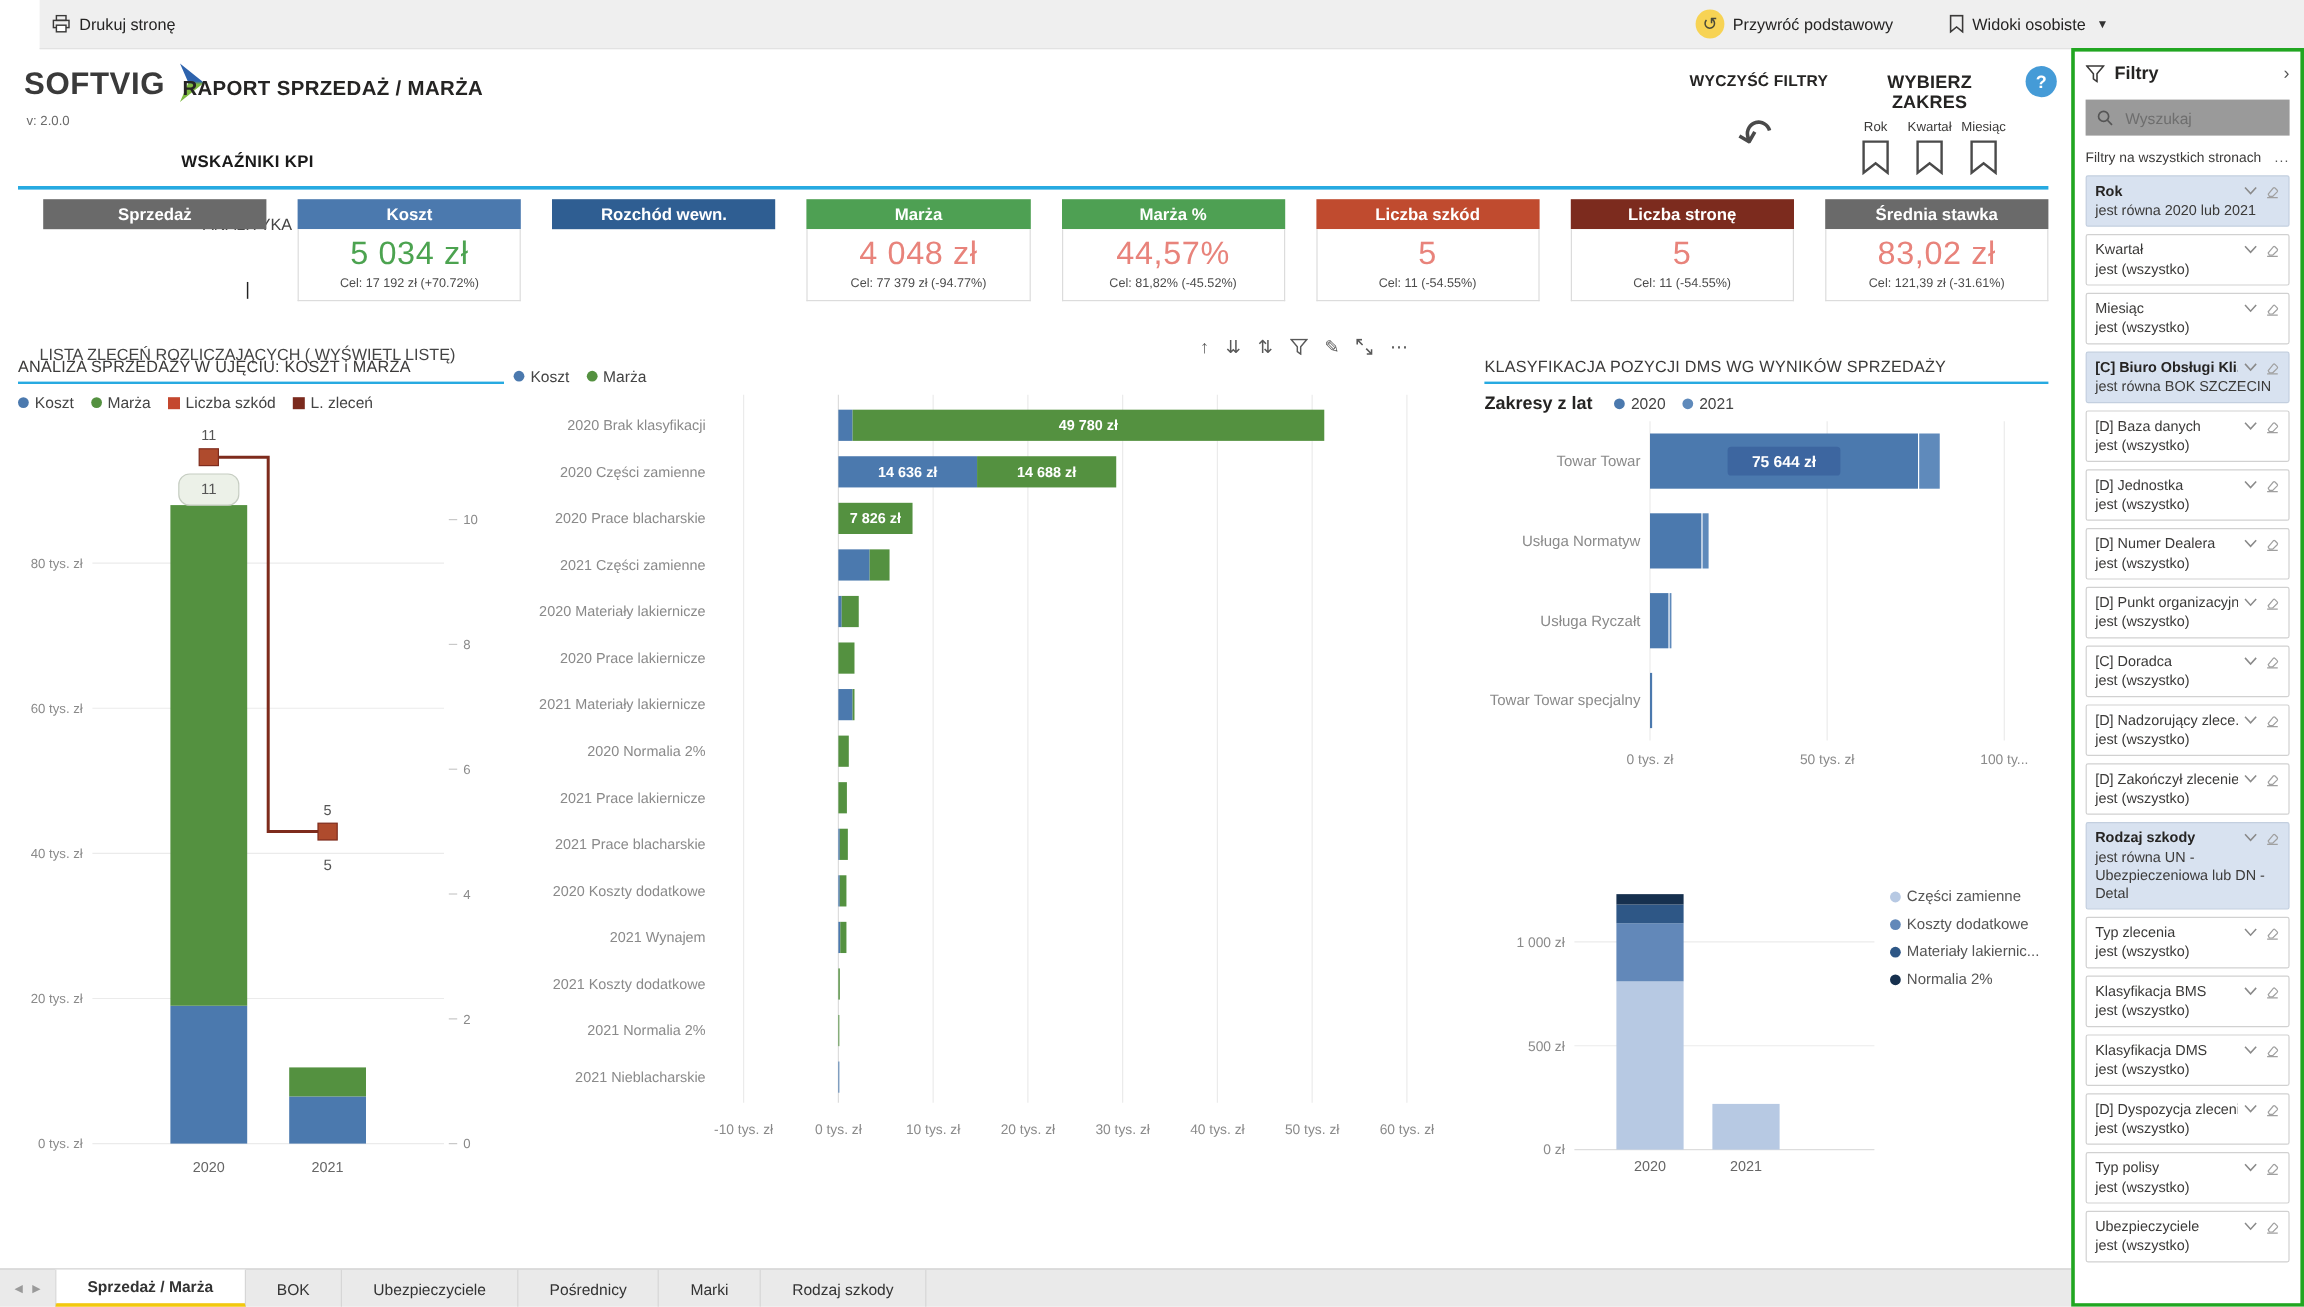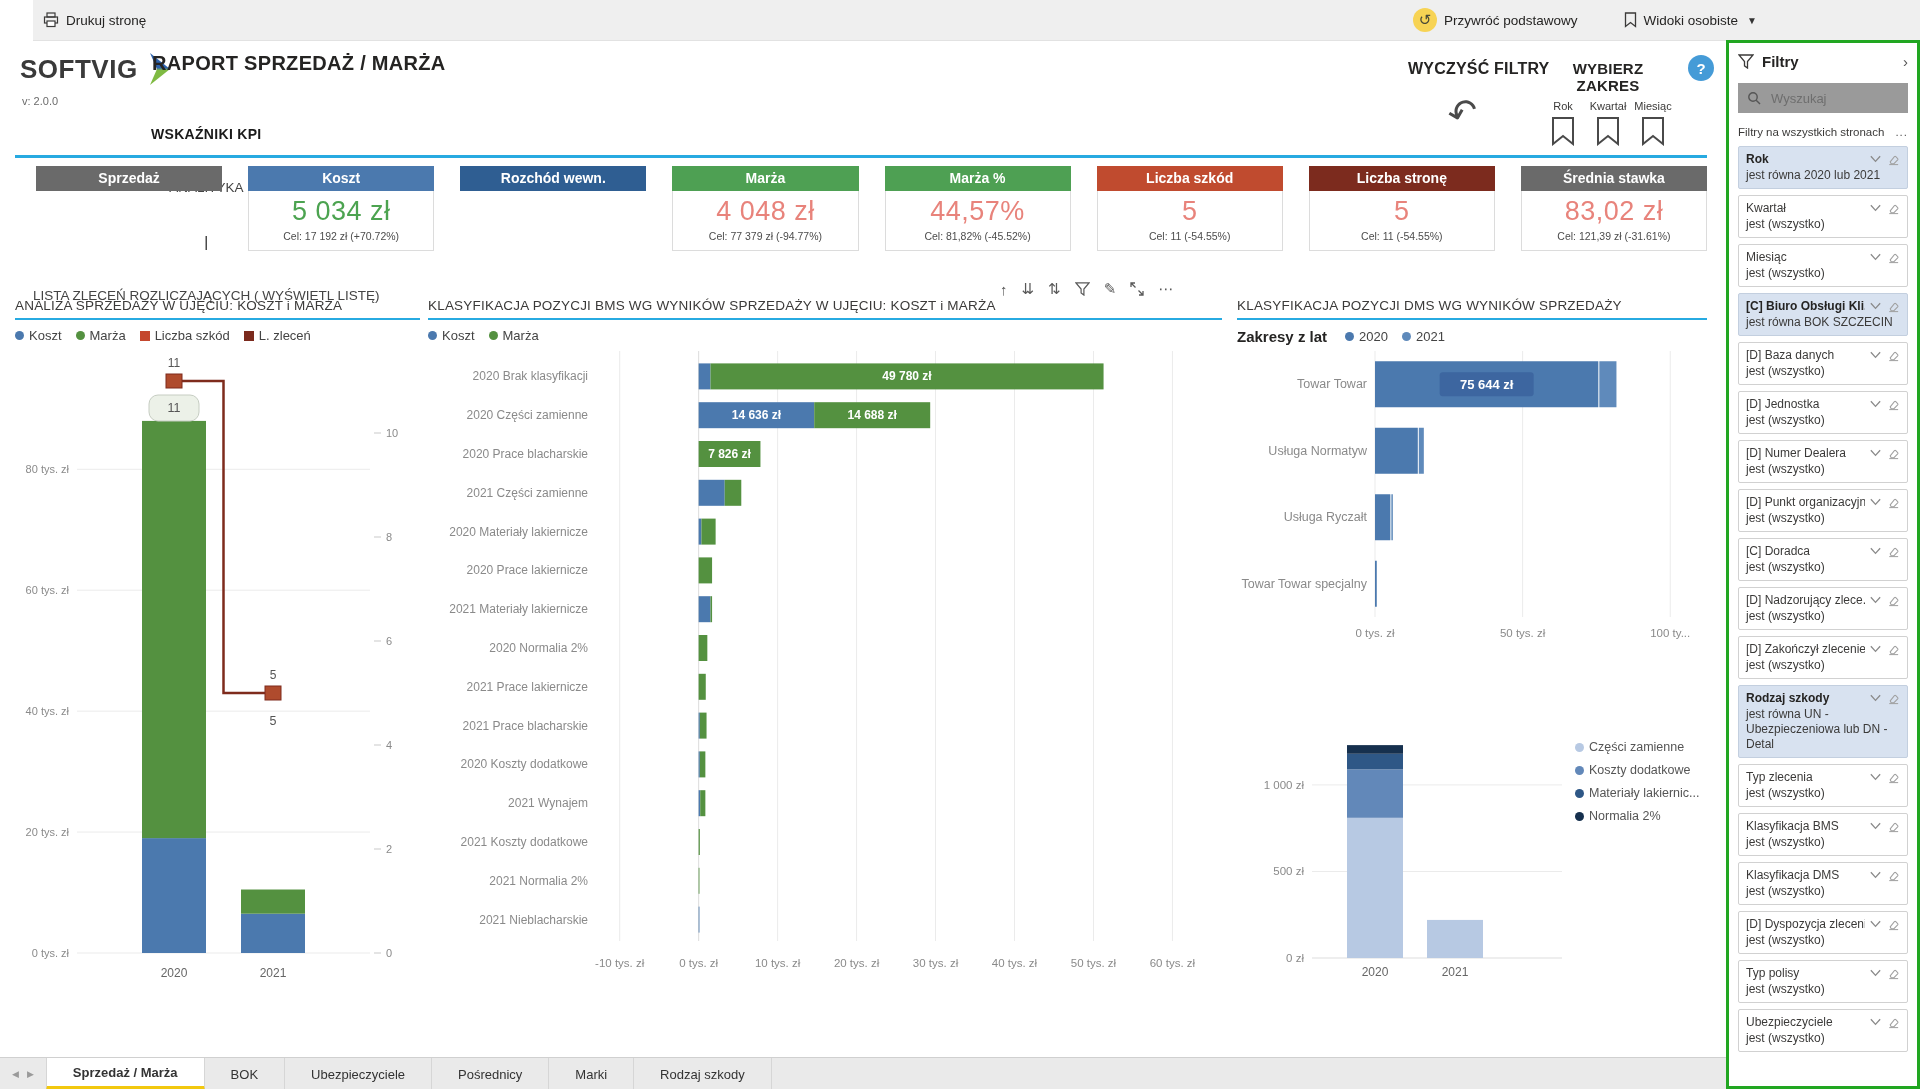--- a/index.html
+++ b/index.html
@@ -10,23 +10,23 @@
   .topbar{left:0;top:0;width:1920px;height:40px;background:#efefef;border-bottom:1px solid #e2e2e2;
           display:flex;align-items:center;margin-left:33px;}
   .tb-btn{display:flex;align-items:center;gap:7px;font-size:13.5px;color:#252423;cursor:pointer;padding:0 10px;}
   .tb-right{margin-left:auto;display:flex;align-items:center;gap:26px;padding-right:186px;}
   .yellow-circle{width:24px;height:24px;border-radius:50%;background:#F7D354;display:flex;align-items:center;
           justify-content:center;font-size:15px;color:#4a4a38;}
   .caret{font-size:10px;color:#333;margin-left:2px;}
   
   .logo-row{left:20px;top:52px;display:flex;align-items:center;gap:8px;}
   .logo-text{font-size:26px;font-weight:800;letter-spacing:.5px;color:#3a3a3a;}
-  .report-title{left:152px;top:52px;font-size:20px;font-weight:bold;letter-spacing:.3px;}
+  .report-title{left:152px;top:64px;font-size:17px;font-weight:bold;letter-spacing:.3px;}
   .version{left:22px;top:95px;font-size:11px;color:#6b6b6b;}
-  .clear-filters{left:1408px;top:60px;font-size:16px;font-weight:bold;letter-spacing:.2px;cursor:pointer;}
+  .clear-filters{left:1408px;top:60px;font-size:13px;font-weight:bold;letter-spacing:.2px;cursor:pointer;}
   .undo-big{left:1448px;top:92px;font-size:36px;color:#4a4a4a;cursor:pointer;transform:rotate(-15deg);}
   .range-block{left:1543px;top:60px;width:130px;text-align:center;}
   .range-title{font-size:15px;font-weight:bold;letter-spacing:.2px;}
   .range-opts{display:flex;justify-content:space-between;margin-top:6px;}
   .range-opt{width:40px;text-align:center;font-size:11px;color:#3b3a39;cursor:pointer;}
   .range-opt svg{margin-top:4px;}
   .help-circle{left:1688px;top:55px;width:26px;height:26px;border-radius:50%;background:#459BD7;color:#fff;
           font-weight:bold;font-size:15px;display:flex;align-items:center;justify-content:center;cursor:pointer;}
   
   .nav-tabs{left:33px;top:126px;display:flex;align-items:center;gap:38px;font-size:13.5px;color:#444;flex-direction:column;}
@@ -272,21 +272,20 @@
         <text x="159" y="24" text-anchor="middle" font-size="12" fill="#555">11</text>
         <rect x="250" y="343" width="16" height="14" fill="#AF4B2D" stroke="#7E2B1C"></rect>
         <text x="258" y="336" text-anchor="middle" font-size="12" fill="#555">5</text>
         <rect x="134" y="52" width="50" height="26" rx="9" fill="#ECF1E8" stroke="#c6cdc2"></rect>
         <text x="159" y="69" text-anchor="middle" font-size="12.5" fill="#555">11</text>
         <text x="258" y="382" text-anchor="middle" font-size="12.5" fill="#555">5</text>
       </svg>
   </div>
 
   <div class="chart-block" style="left:413px;top:18px;width:794px;">
-    <div class="chart-title">KLASYFIKACJA POZYCJI BMS WG WYNIKÓW SPRZEDAŻY W UJĘCIU: KOSZT i MARŻA</div>
     <div class="legend-row" id="legend-c2">
         <span class="legend-item">
           <span class="dot" style="background: rgb(75, 121, 174);"></span>
           <span>Koszt</span>
         </span>
         <span class="legend-item">
           <span class="dot" style="background: rgb(84, 145, 64);"></span>
           <span>Marża</span>
         </span>
       </div>

